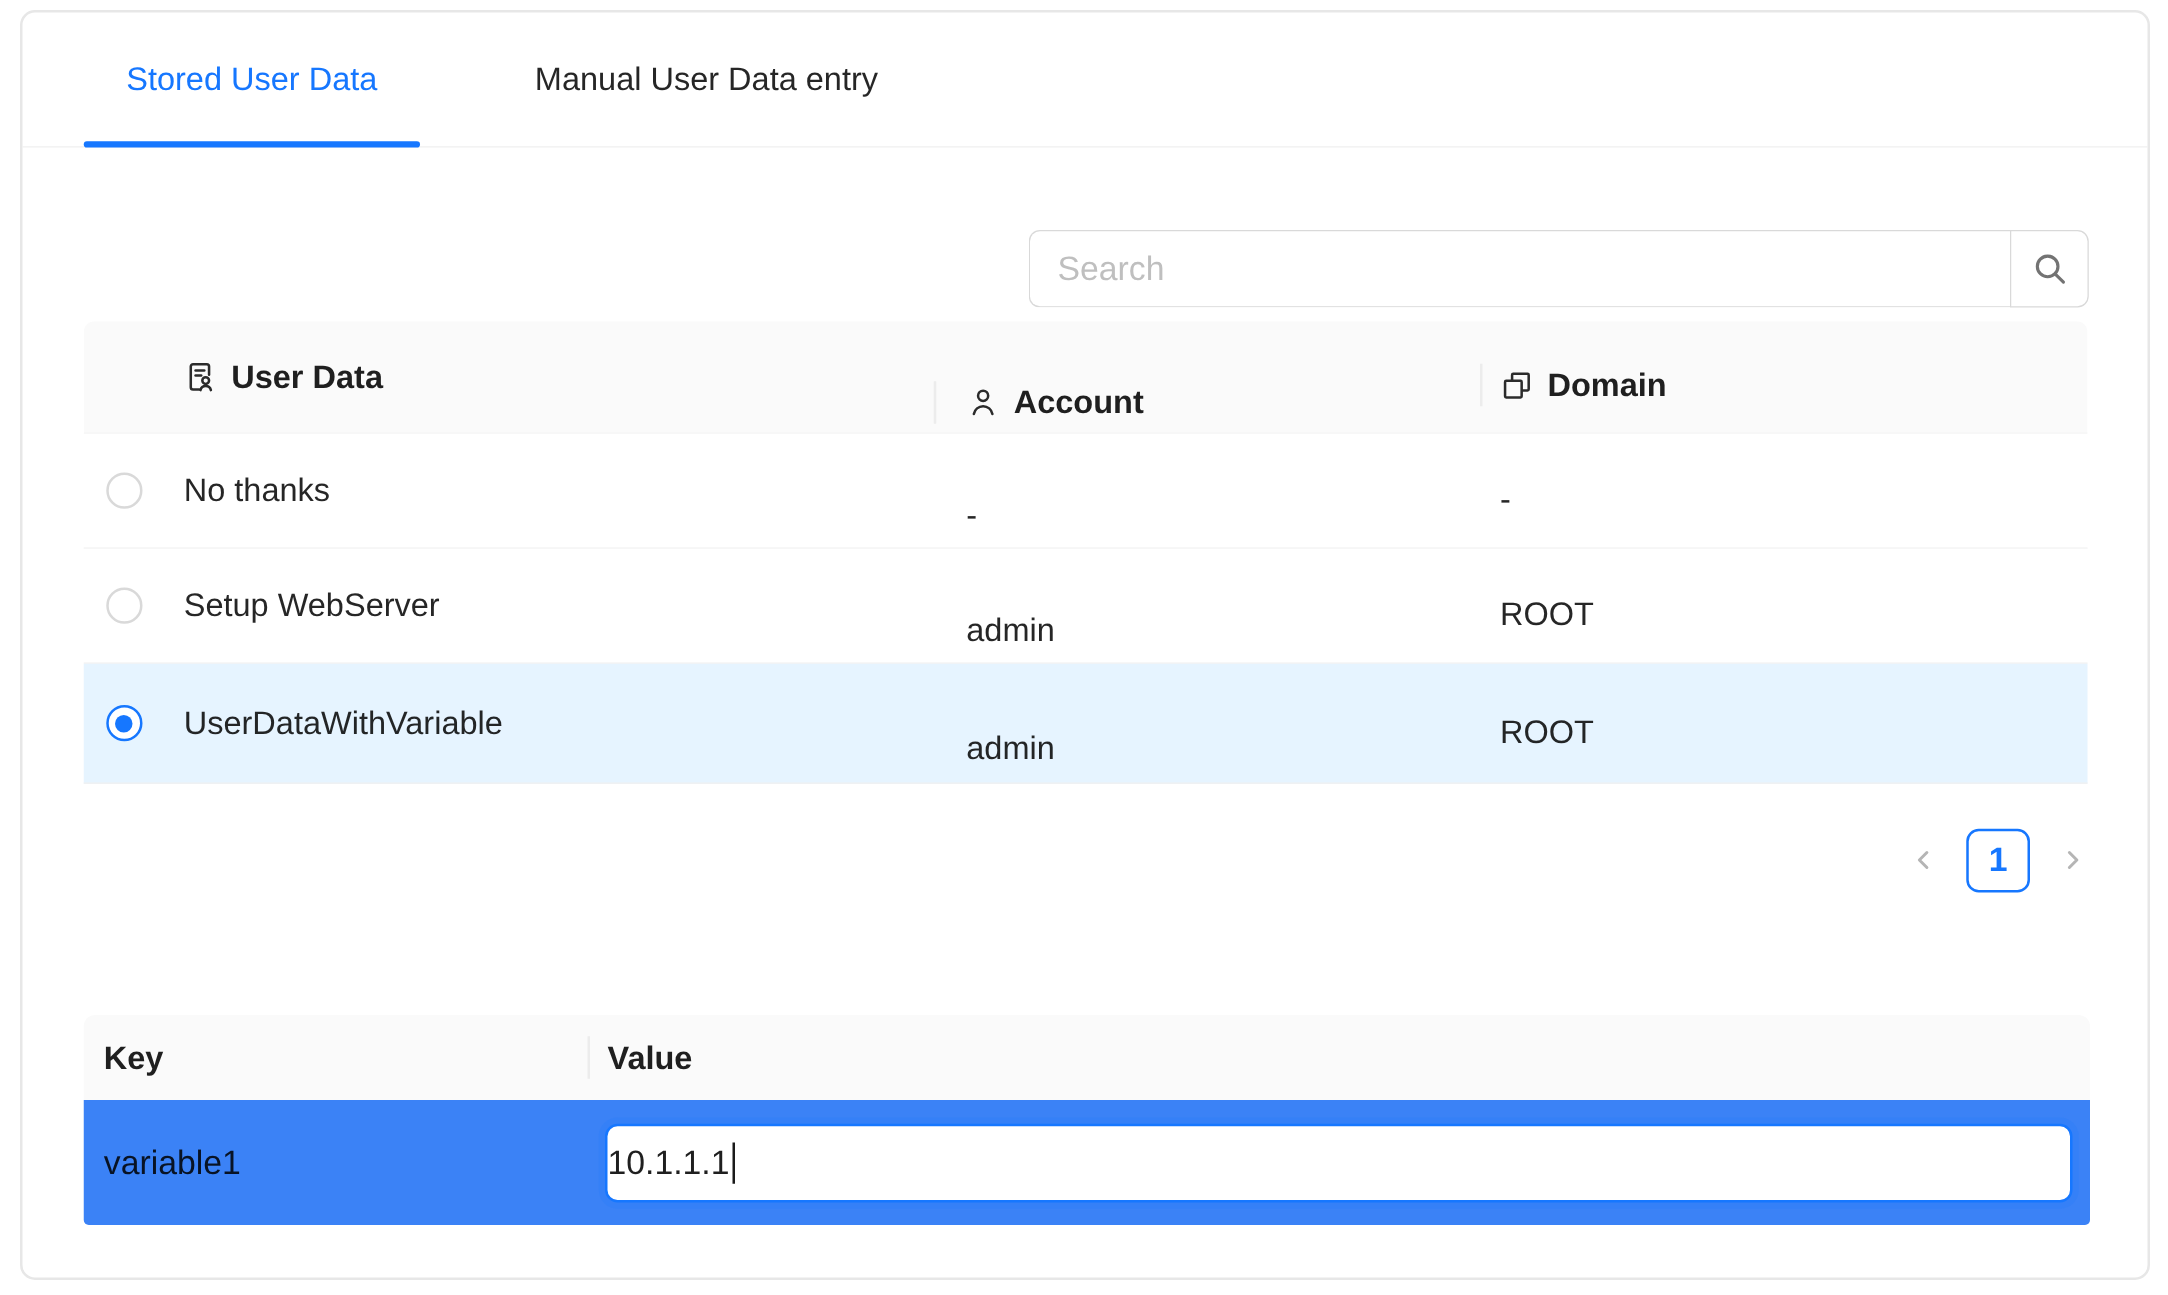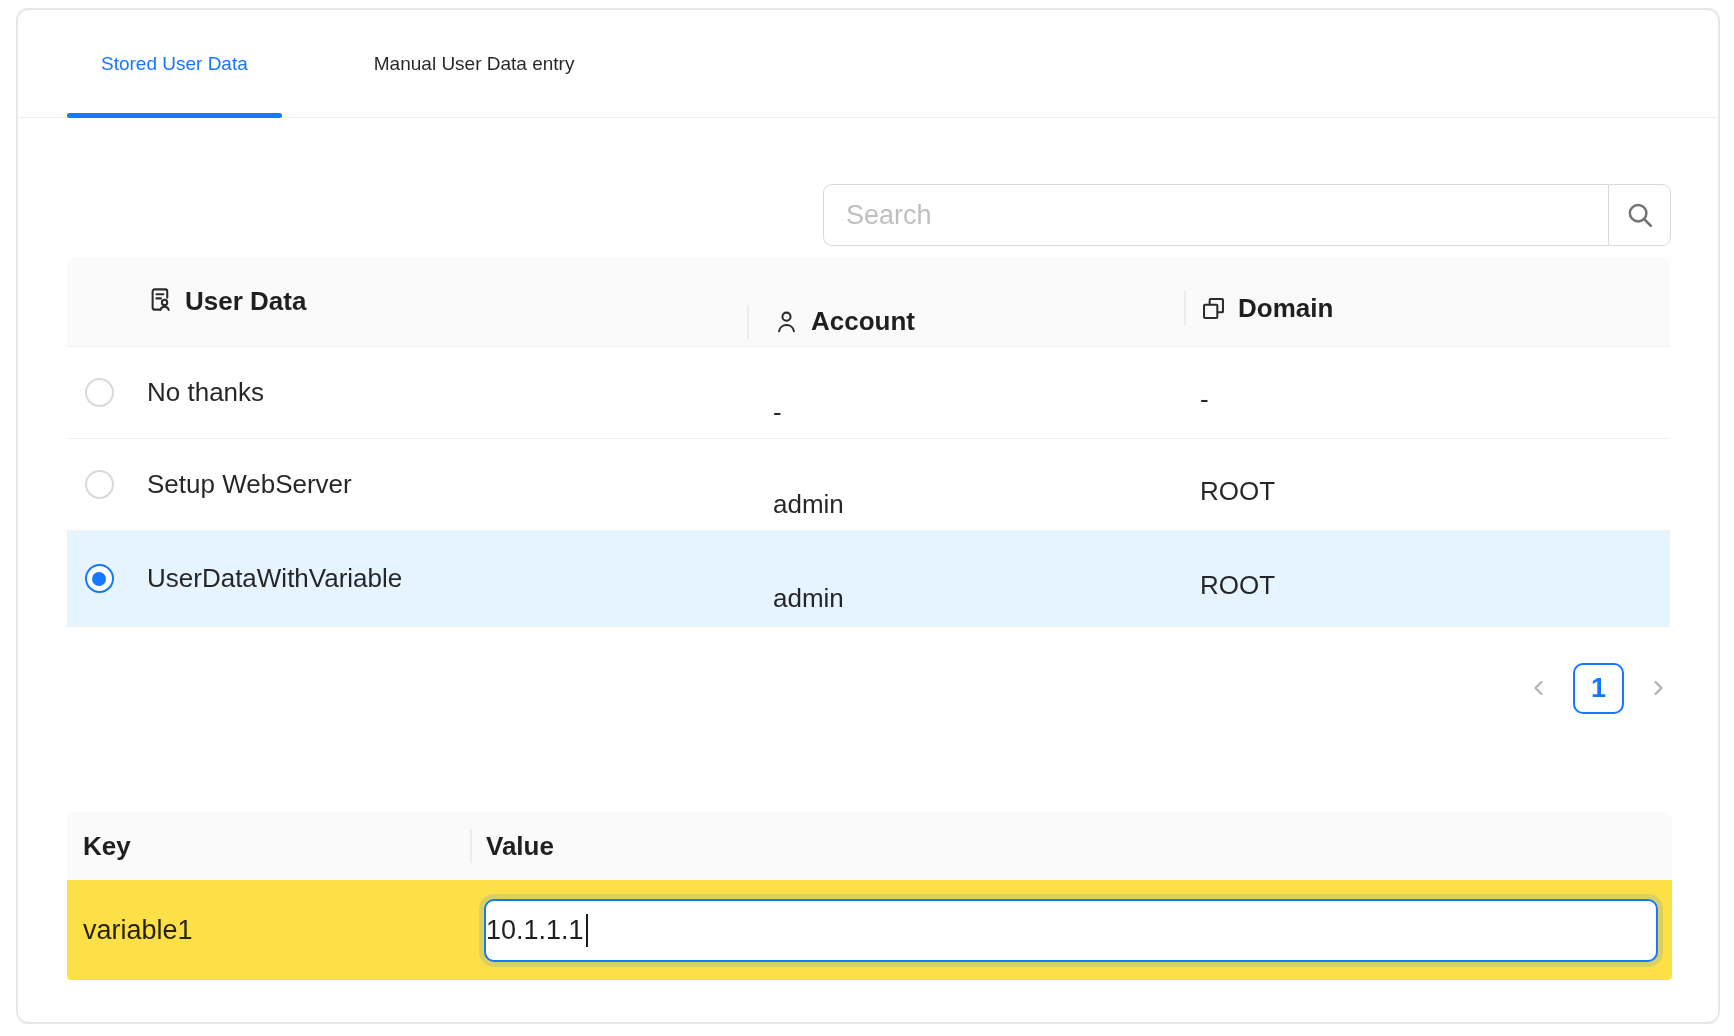--- a/index.html
+++ b/index.html
@@ -25,21 +25,21 @@
     height: 108px;
     display: flex; align-items: center;
     padding-left: 49px;
     border-bottom: 1px solid #f0f0f0;
   }
   .tab {
     position: relative;
     height: 100%;
     display: flex; align-items: center;
     padding: 0 34px;
-    font-size: 19px;
+    font-size: 26px;
     cursor: pointer;
     color: rgba(0,0,0,0.85);
   }
   .tab + .tab { margin-left: 58px; }
   .tab.active { color: #1677ff; font-weight: 500; }
   .tab.active::after {
     content: ""; position: absolute; left: 0; right: 0; bottom: -1px;
     height: 5px; background: #1677ff; border-radius: 3px;
   }
 
@@ -82,21 +82,21 @@
   .t-row {
     display: flex; align-items: center;
     height: 92px;
     border-bottom: 1px solid #f0f0f0;
     font-size: 26px;
     background: #fff;
     cursor: pointer;
   }
   .t-row.selected { background: #e6f4ff; height: 96px; }
   .c-radio { width: 64px; display: flex; justify-content: center; flex: none; }
-  .c-userdata { width: 616px; padding-left: 16px; flex: none; display: flex; align-items: flex-start; }
+  .c-userdata { width: 616px; padding-left: 16px; flex: none; display: flex; align-items: center; }
   .c-account  { width: 437px; padding-left: 26px; flex: none; display: flex; align-items: center; margin-top: 40px; }
   .c-domain   { width: 466px; padding-left: 16px; flex: none; display: flex; align-items: center; margin-top: 13px; }
   .t-head .divided { position: relative; }
   .t-head .divided::before {
     content: ""; position: absolute; left: 0; top: 50%;
     transform: translateY(-50%);
     width: 2px; height: 34px; background: #ececec;
   }
   .h-icon { display: inline-flex; margin-right: 11px; color: #2b2b2b; }
 
@@ -147,21 +147,21 @@
   .kv-key { width: 403px; padding-left: 16px; flex: none; }
   .kv-value { flex: 1; padding-left: 14px; position: relative; display: flex; align-items: center; }
   .kv-head .kv-value::before {
     content: ""; position: absolute; left: 0; top: 50%;
     transform: translateY(-50%);
     width: 2px; height: 34px; background: #ececec;
   }
   .kv-head .kv-value { padding-left: 16px; }
   .kv-row {
     display: flex; align-items: center;
-    height: 100px; background: #fde047;
+    height: 100px; background: #3b82f6;
     border-radius: 0 0 4px 4px;
     font-size: 27px;
   }
   .value-input {
     flex: 1; height: 63px; margin-right: 14px;
     background: #fff;
     border: 2.5px solid #1677ff; border-radius: 10px;
     box-shadow: 0 0 0 5px rgba(22,119,255,0.15);
     display: flex; align-items: center;
     font-size: 27px; color: rgba(0,0,0,0.88);

